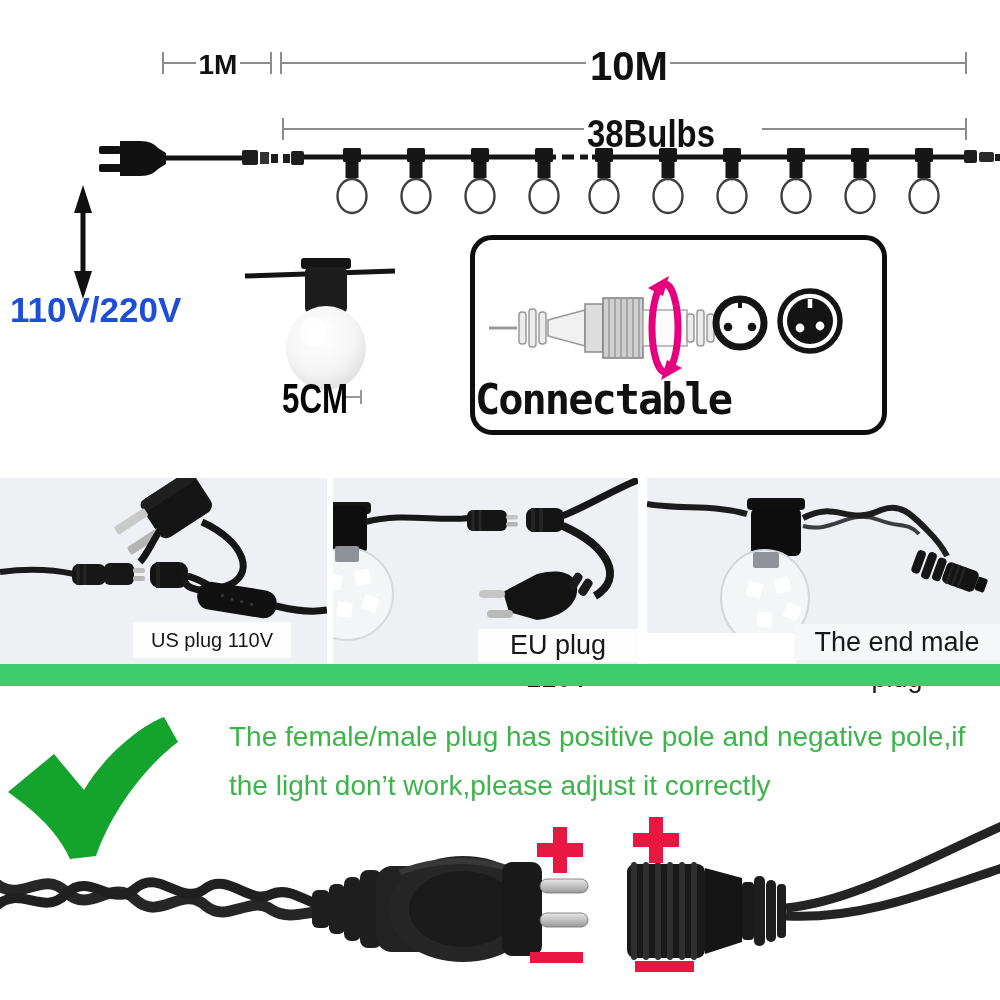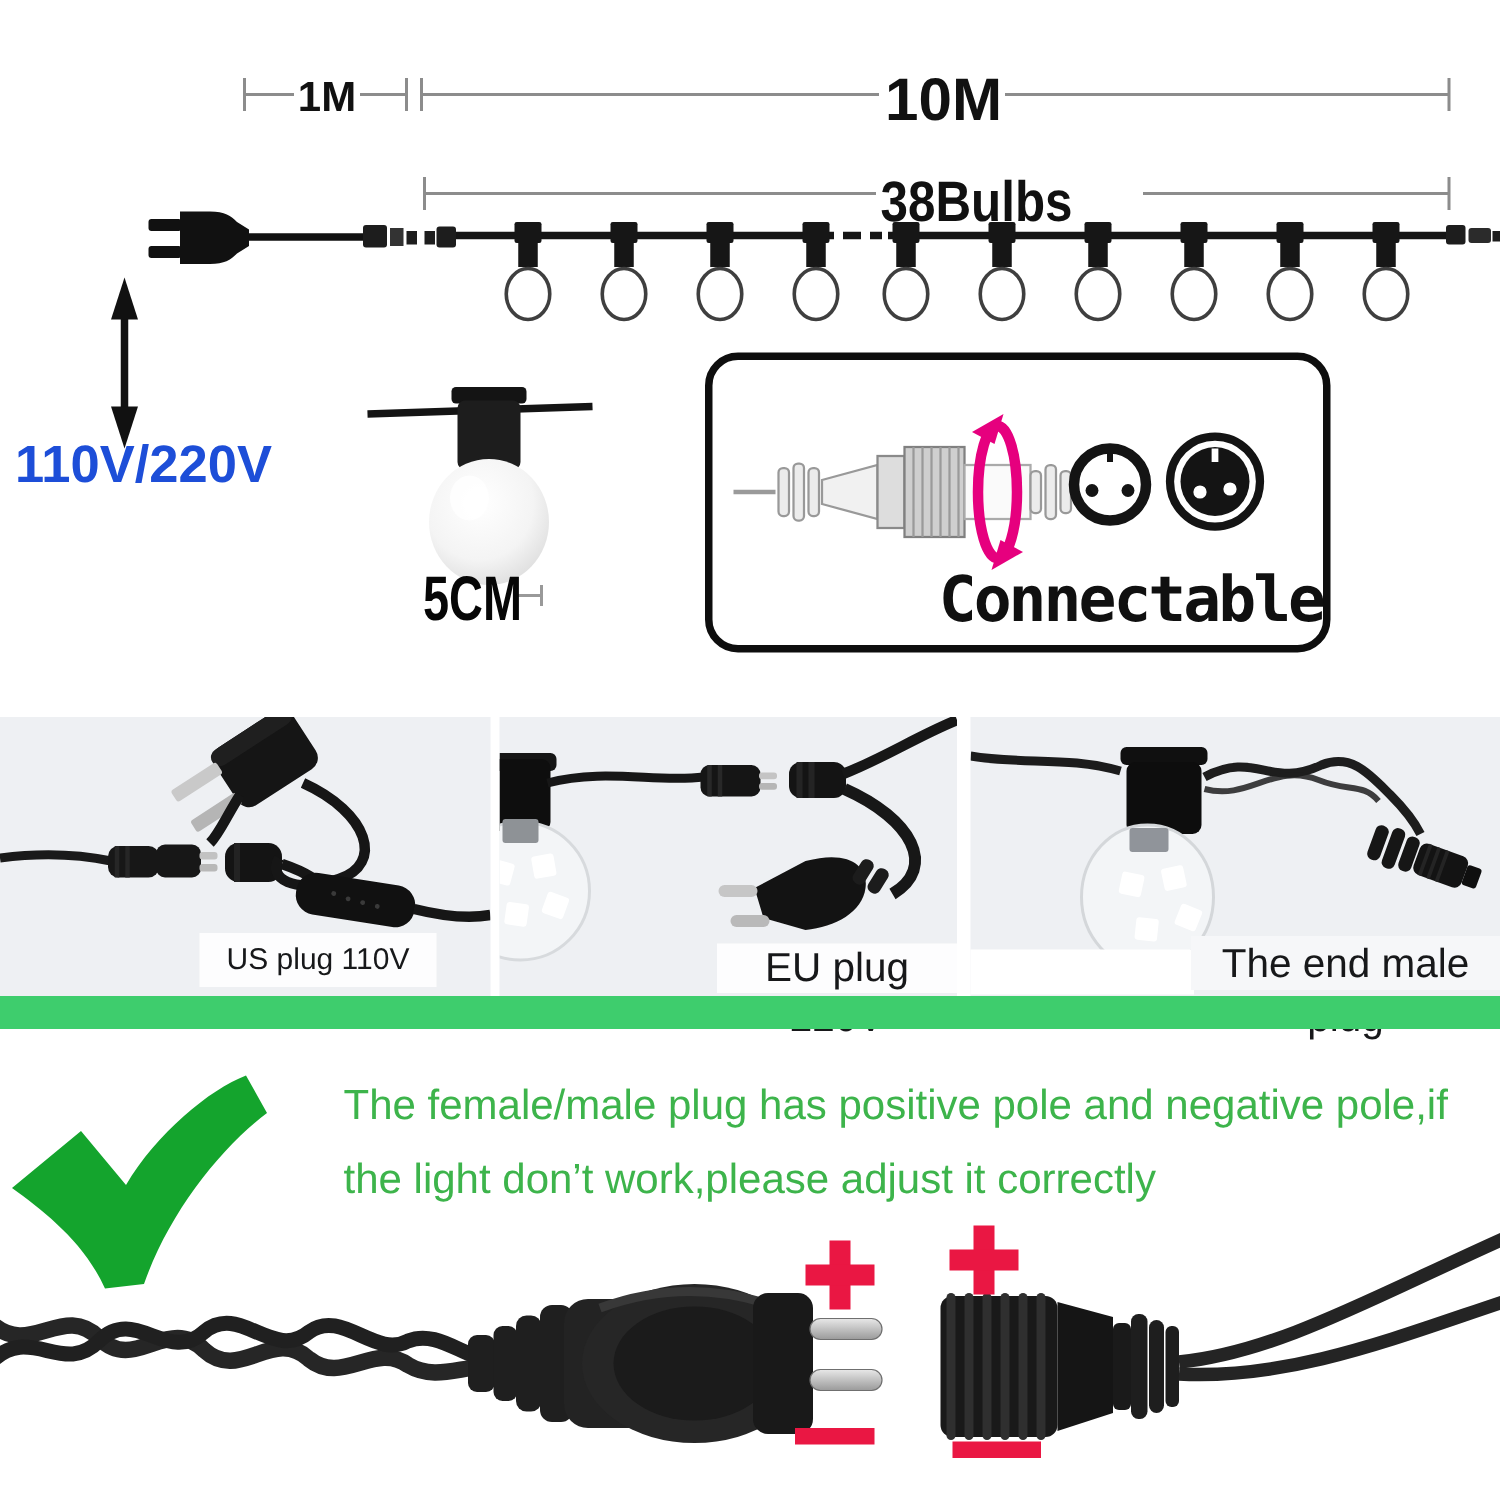--- a/index.html
+++ b/index.html
@@ -8,21 +8,21 @@
   .abs{position:absolute;}
   svg text{font-family:"Liberation Sans",sans-serif;}
 
   
   #top-svg{left:0;top:0;}
   .voltage-label{left:10px;top:290px;font-size:35px;font-weight:bold;color:#1d4ed8;letter-spacing:0px;}
 
   
   .connectable-box{left:470px;top:235px;width:407px;height:190px;background:#fff;
                    border:5px solid #0e0e0e;border-radius:22px;}
-  .connectable-label{position:absolute;left:0;right:0;bottom:6px;text-align:right;
+  .connectable-label{position:absolute;left:0;right:0;bottom:6px;text-align:left;
                      font-family:"DejaVu Sans Mono",monospace;font-weight:bold;font-size:42px;
                      letter-spacing:-2px;color:#101010;}
 
   
   .photo{position:absolute;top:478px;height:186px;background:#eef0f3;overflow:hidden;}
   #panel-us{left:0;width:327px;}
   #panel-eu{left:333px;width:305px;}
   #panel-end{left:647px;width:353px;}
   .cap{position:absolute;text-align:center;color:#17181a;background:#fdfdfe;}
   #cap-us{left:133px;top:622px;width:158px;height:36px;line-height:36px;font-size:20px;}

